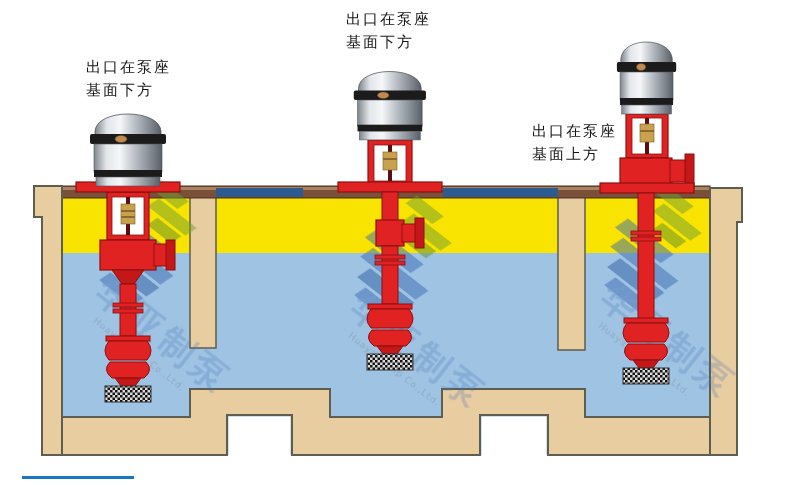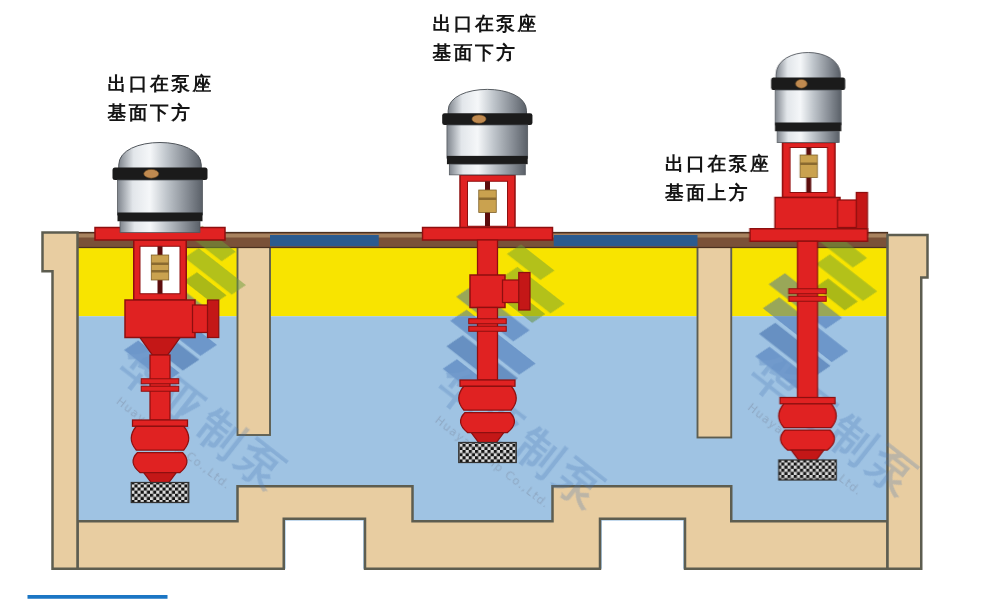--- a/index.html
+++ b/index.html
@@ -2,21 +2,21 @@
 <html><head>
 <meta charset="utf-8">
 <style>
   html,body{margin:0;padding:0;background:#fff;}
   .stage{
     position:relative;width:793px;height:485px;background:#ffffff;
     overflow:hidden;font-family:"DejaVu Serif", serif;
   }
   .stage svg{position:absolute;left:0;top:0;}
   .pump-label{
-    position:absolute;font-weight:bold;font-size:15px;line-height:1.5;
+    position:absolute;font-weight:normal;font-size:15px;line-height:1.5;
     letter-spacing:2px;color:#141414;white-space:pre-line;z-index:5;
   }
   #label-p1{left:86px;top:56px;}
   #label-p2{left:346px;top:8px;}
   #label-p3{left:532px;top:120px;}
   .blue-line{
     position:absolute;left:22px;top:476px;width:112px;height:3px;
     background:#1b76c4;z-index:6;
   }
   .wm-zh{font-size:36px;font-weight:bold;fill:#4a78b8;opacity:.55;letter-spacing:4px;}

